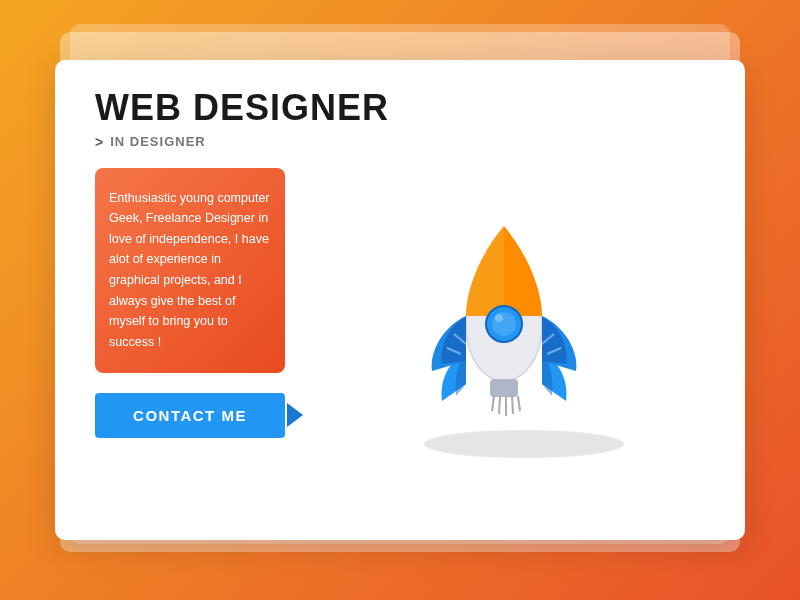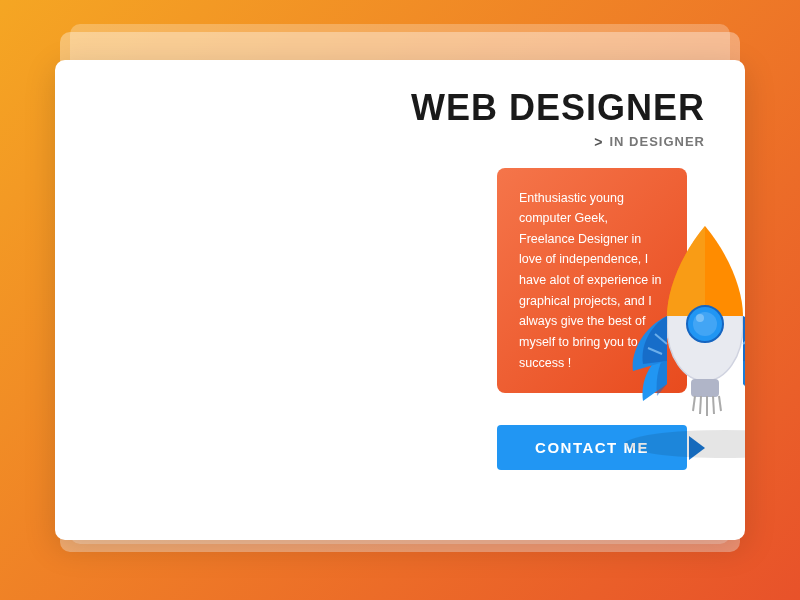--- a/index.html
+++ b/index.html
@@ -81,21 +81,20 @@
       color: #555;
       cursor: pointer;
     }
 
     
     .content {
       padding: 28px 40px 0 40px;
       display: flex;
       flex-direction: column;
       position: relative;
-      align-items: flex-end;
     }
 
     .title-heading {
       font-size: 36px;
       font-weight: 900;
       color: #1a1a1a;
       letter-spacing: 1px;
       line-height: 1.1;
     }
 
@@ -118,34 +117,34 @@
       display: flex;
       align-items: flex-start;
       margin-top: 18px;
       position: relative;
     }
 
     
     .info-card {
       background: linear-gradient(135deg, #f5754a 0%, #e84b1e 100%);
       border-radius: 8px;
-      padding: 20px 22px;
+      padding: 20px 14px;
       width: 190px;
       min-height: 175px;
       flex-shrink: 0;
     }
     .info-card-text {
       color: #fff;
       font-size: 12.5px;
       line-height: 1.65;
     }
 
     
     .contact-btn-row {
-      margin-top: 32px;
+      margin-top: 20px;
       display: flex;
       align-items: center;
     }
     .contact-btn {
       background: #2196f3;
       color: #fff;
       font-size: 15px;
       font-weight: 800;
       letter-spacing: 1.5px;
       border: none;

